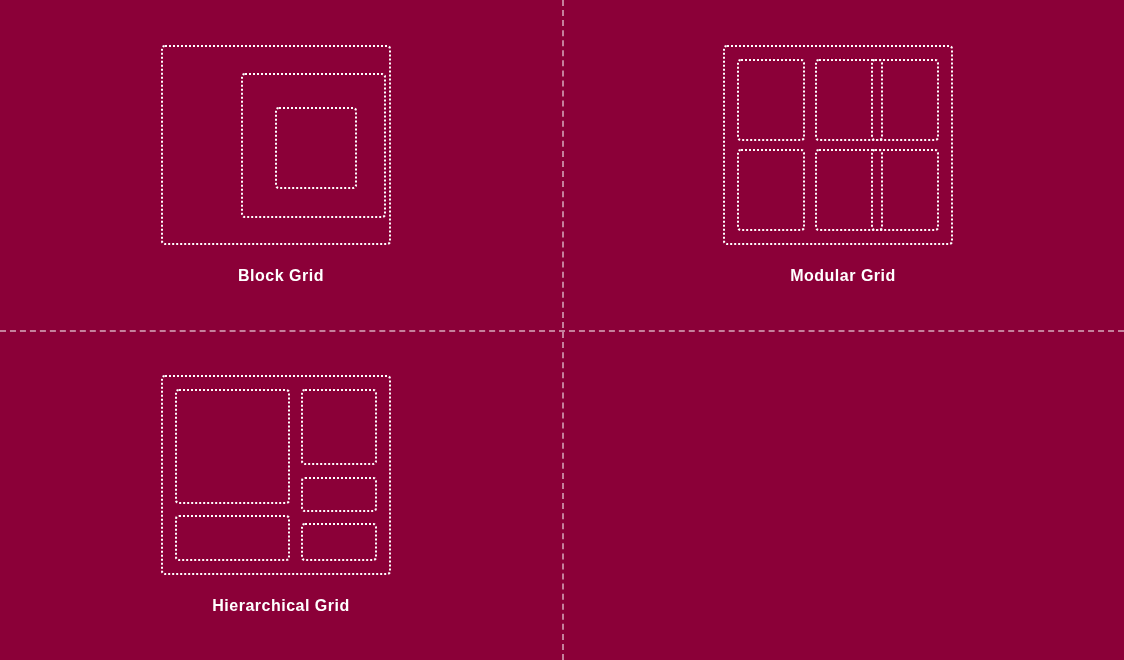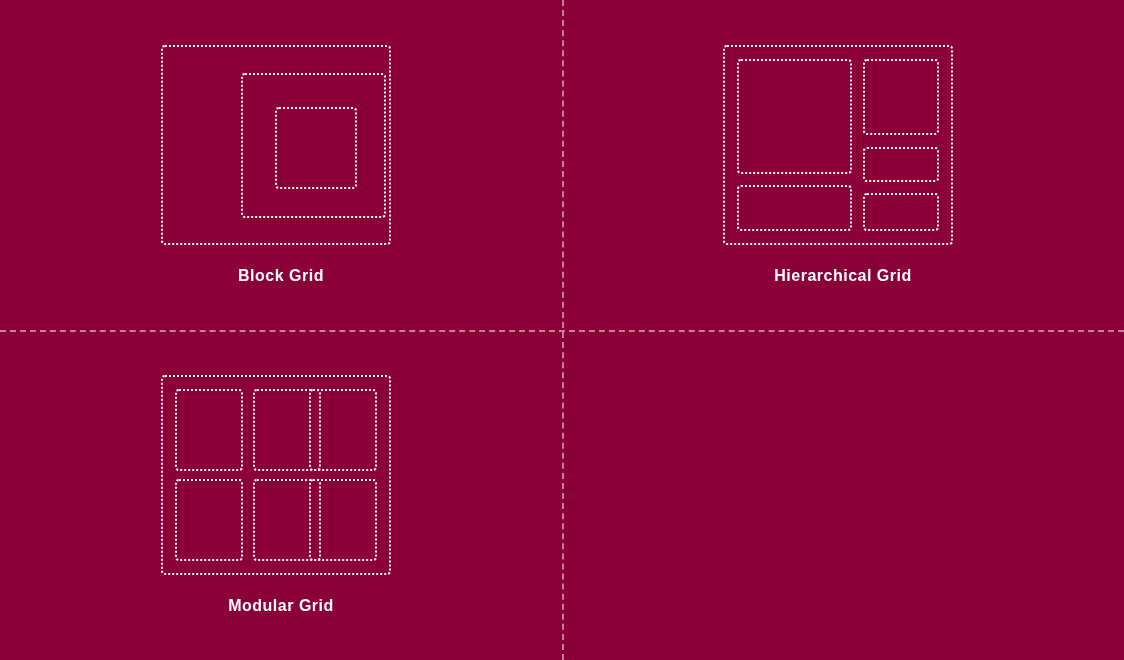--- a/index.html
+++ b/index.html
@@ -202,37 +202,37 @@
     <div class="block-grid-diagram">
       <div class="dotted block-outer"></div>
       <div class="dotted block-mid"></div>
       <div class="dotted block-inner"></div>
     </div>
     <span class="label">Block Grid</span>
   </div>
 
 
   <div class="quadrant">
-    <div class="hier-grid-diagram">
-      <div class="dotted hier-outer"></div>
-      <div class="dotted hier-big"></div>
-      <div class="dotted hier-top-right"></div>
-      <div class="dotted hier-bottom-right-1"></div>
-      <div class="dotted hier-bottom-right-2"></div>
-      <div class="dotted hier-bottom-left"></div>
-    </div>
-    <span class="label">Hierarchical Grid</span>
-  </div>
-
-  <div class="quadrant">
     <div class="modular-grid-diagram">
       <div class="dotted mod-outer"></div>
       <div class="dotted mod-cell mod-r1c1"></div>
       <div class="dotted mod-cell mod-r1c2"></div>
       <div class="dotted mod-cell mod-r1c3"></div>
       <div class="dotted mod-cell mod-r2c1"></div>
       <div class="dotted mod-cell mod-r2c2"></div>
       <div class="dotted mod-cell mod-r2c3"></div>
     </div>
     <span class="label">Modular Grid</span>
   </div>
 
+  <div class="quadrant">
+    <div class="hier-grid-diagram">
+      <div class="dotted hier-outer"></div>
+      <div class="dotted hier-big"></div>
+      <div class="dotted hier-top-right"></div>
+      <div class="dotted hier-bottom-right-1"></div>
+      <div class="dotted hier-bottom-right-2"></div>
+      <div class="dotted hier-bottom-left"></div>
+    </div>
+    <span class="label">Hierarchical Grid</span>
+  </div>
+
 </div>
 
 </body></html>

